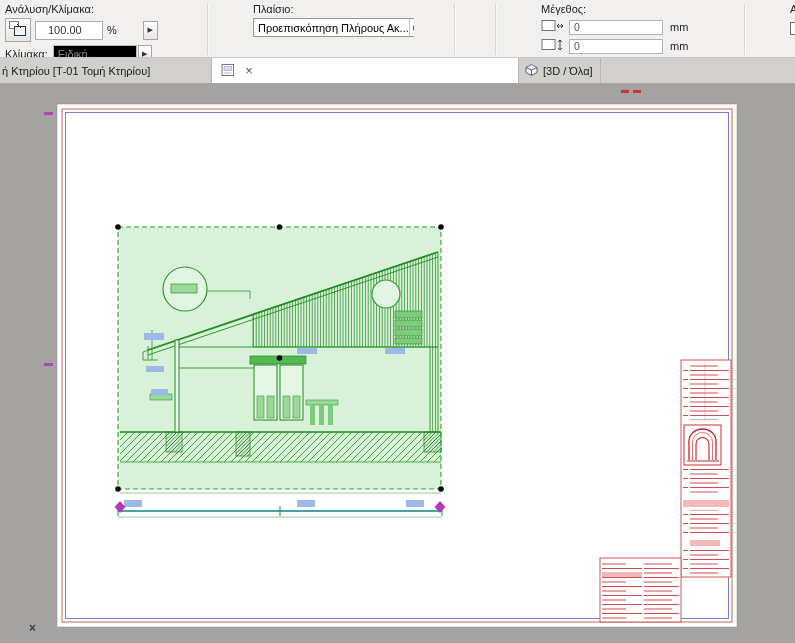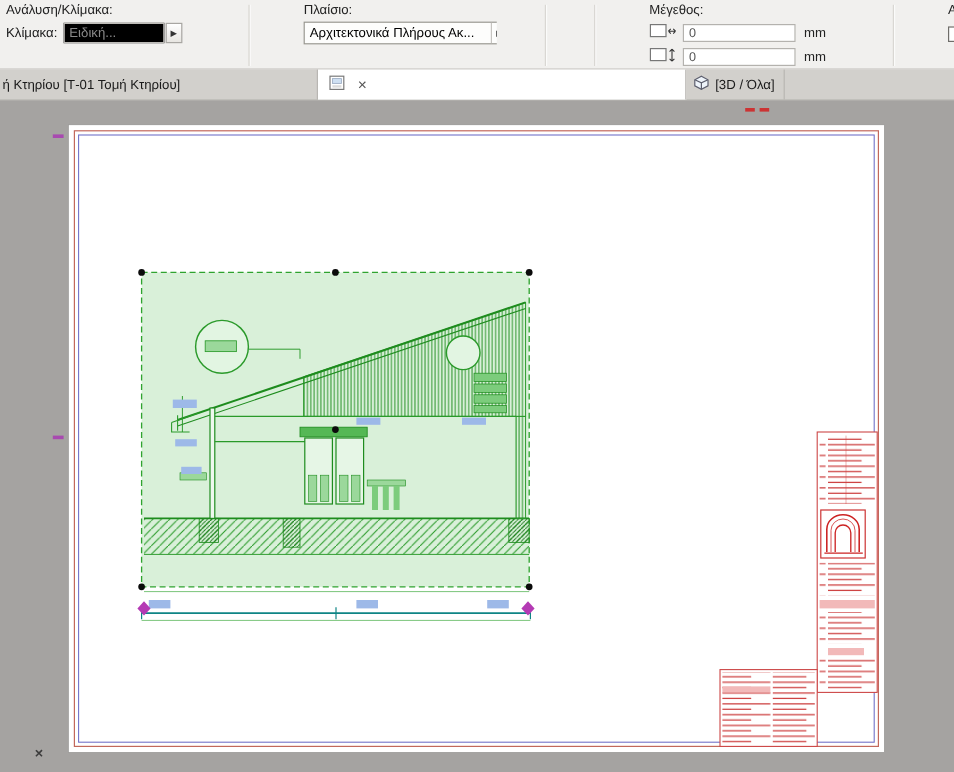--- a/index.html
+++ b/index.html
@@ -30,57 +30,73 @@
   .size-row { margin-top:3px; }
   .size-input { width:94px; height:15px; border:1px solid #b4b2ae; background:#fff; font:inherit; font-size:10.5px; color:#555; padding:0 4px; margin-left:4px; }
   .unit { margin-left:7px; color:#222; }
   .checkbox { width:13px; height:13px; border:1px solid #6f6d69; background:#fff; display:inline-block; flex:0 0 auto; }
   .chk-label { margin-left:5px; }
   .anchor-row { margin-top:6px; }
 
   
   .tabbar { display:flex; height:26px; background:#d2d0cc; border-bottom:1px solid #a9a7a3; align-items:stretch; }
   .tab { display:flex; align-items:center; white-space:nowrap; overflow:hidden; border-right:1px solid #b8b6b2; color:#1a1a1a; }
-  .tab-prev { width:265px; padding:0 4px 0 2px; }
+  .tab-prev { width:212px; padding:0 4px 0 2px; }
   .tab-active { width:307px; background:#fff; gap:6px; padding:0 6px 0 9px; }
   .tab-active .lbl { flex:1; overflow:hidden; }
   .tab-close { width:14px; text-align:center; font-size:13px; color:#555; line-height:1; }
   .tab-3d { width:82px; gap:5px; padding:0 6px; }
   .tab-rest { flex:1; }
 
   
   .canvas { position:relative; width:795px; height:559px; background:var(--canvas_gray,#a5a3a1); overflow:hidden; }
   .canvas svg.scene { position:absolute; left:0; top:0; }
   .canvas-close { position:absolute; left:29px; top:537px; font-size:12px; font-weight:bold; color:#3c3c3c; cursor:default; }
   .ticon { display:inline-block; flex:0 0 auto; }
 </style>
 </head>
 <body>
 
 <div class="toolbar">
 
   <div class="sec sec1">
     <div class="sec-label">Ανάλυση/Κλίμακα:</div>
+    <div class="row">
+      <span class="btn3d iconbtn">
+        <span class="ticon">
+          <svg width="20" height="18" viewBox="0 0 20 18">
+              <rect x="1.5" y="1.5" width="9" height="7" fill="#fff" stroke="#777"></rect>
+              <rect x="6.5" y="6.5" width="11" height="9" fill="#eef3fa" stroke="#333"></rect>
+              <path d="M9 4 L13 8" stroke="#333" stroke-width="1"></path>
+            </svg>
+        </span>
+      </span>
+      <input class="num-input" value="100.00" style="">
+      <span class="pct">%</span>
+      <span class="btn3d arrowbtn">
+          <span>▶</span>
+        </span>
+    </div>
     <div class="row" style="margin-top:3px;">
       <span>Κλίμακα:</span>
       <span class="scale-field">
           <span>Ειδική...</span>
         </span>
       <span class="btn3d arrowbtn2">
           <span>▶</span>
         </span>
     </div>
   </div>
 
   <div class="sep"></div>
 
   <div class="sec sec2">
     <div class="sec-label">Πλαίσιο:</div>
     <button class="framebtn">
-      <span class="txt">Αρχιτεκτονικά Πλήρους Ακ...</span>
+      <span class="txt">Προεπισκόπηση Πλήρους Ακ...</span>
       <span class="abox">▶</span>
     </button>
   </div>
 
   <div class="sep"></div>
 
 
   <div class="sep"></div>
 
   <div class="sec sec4">

